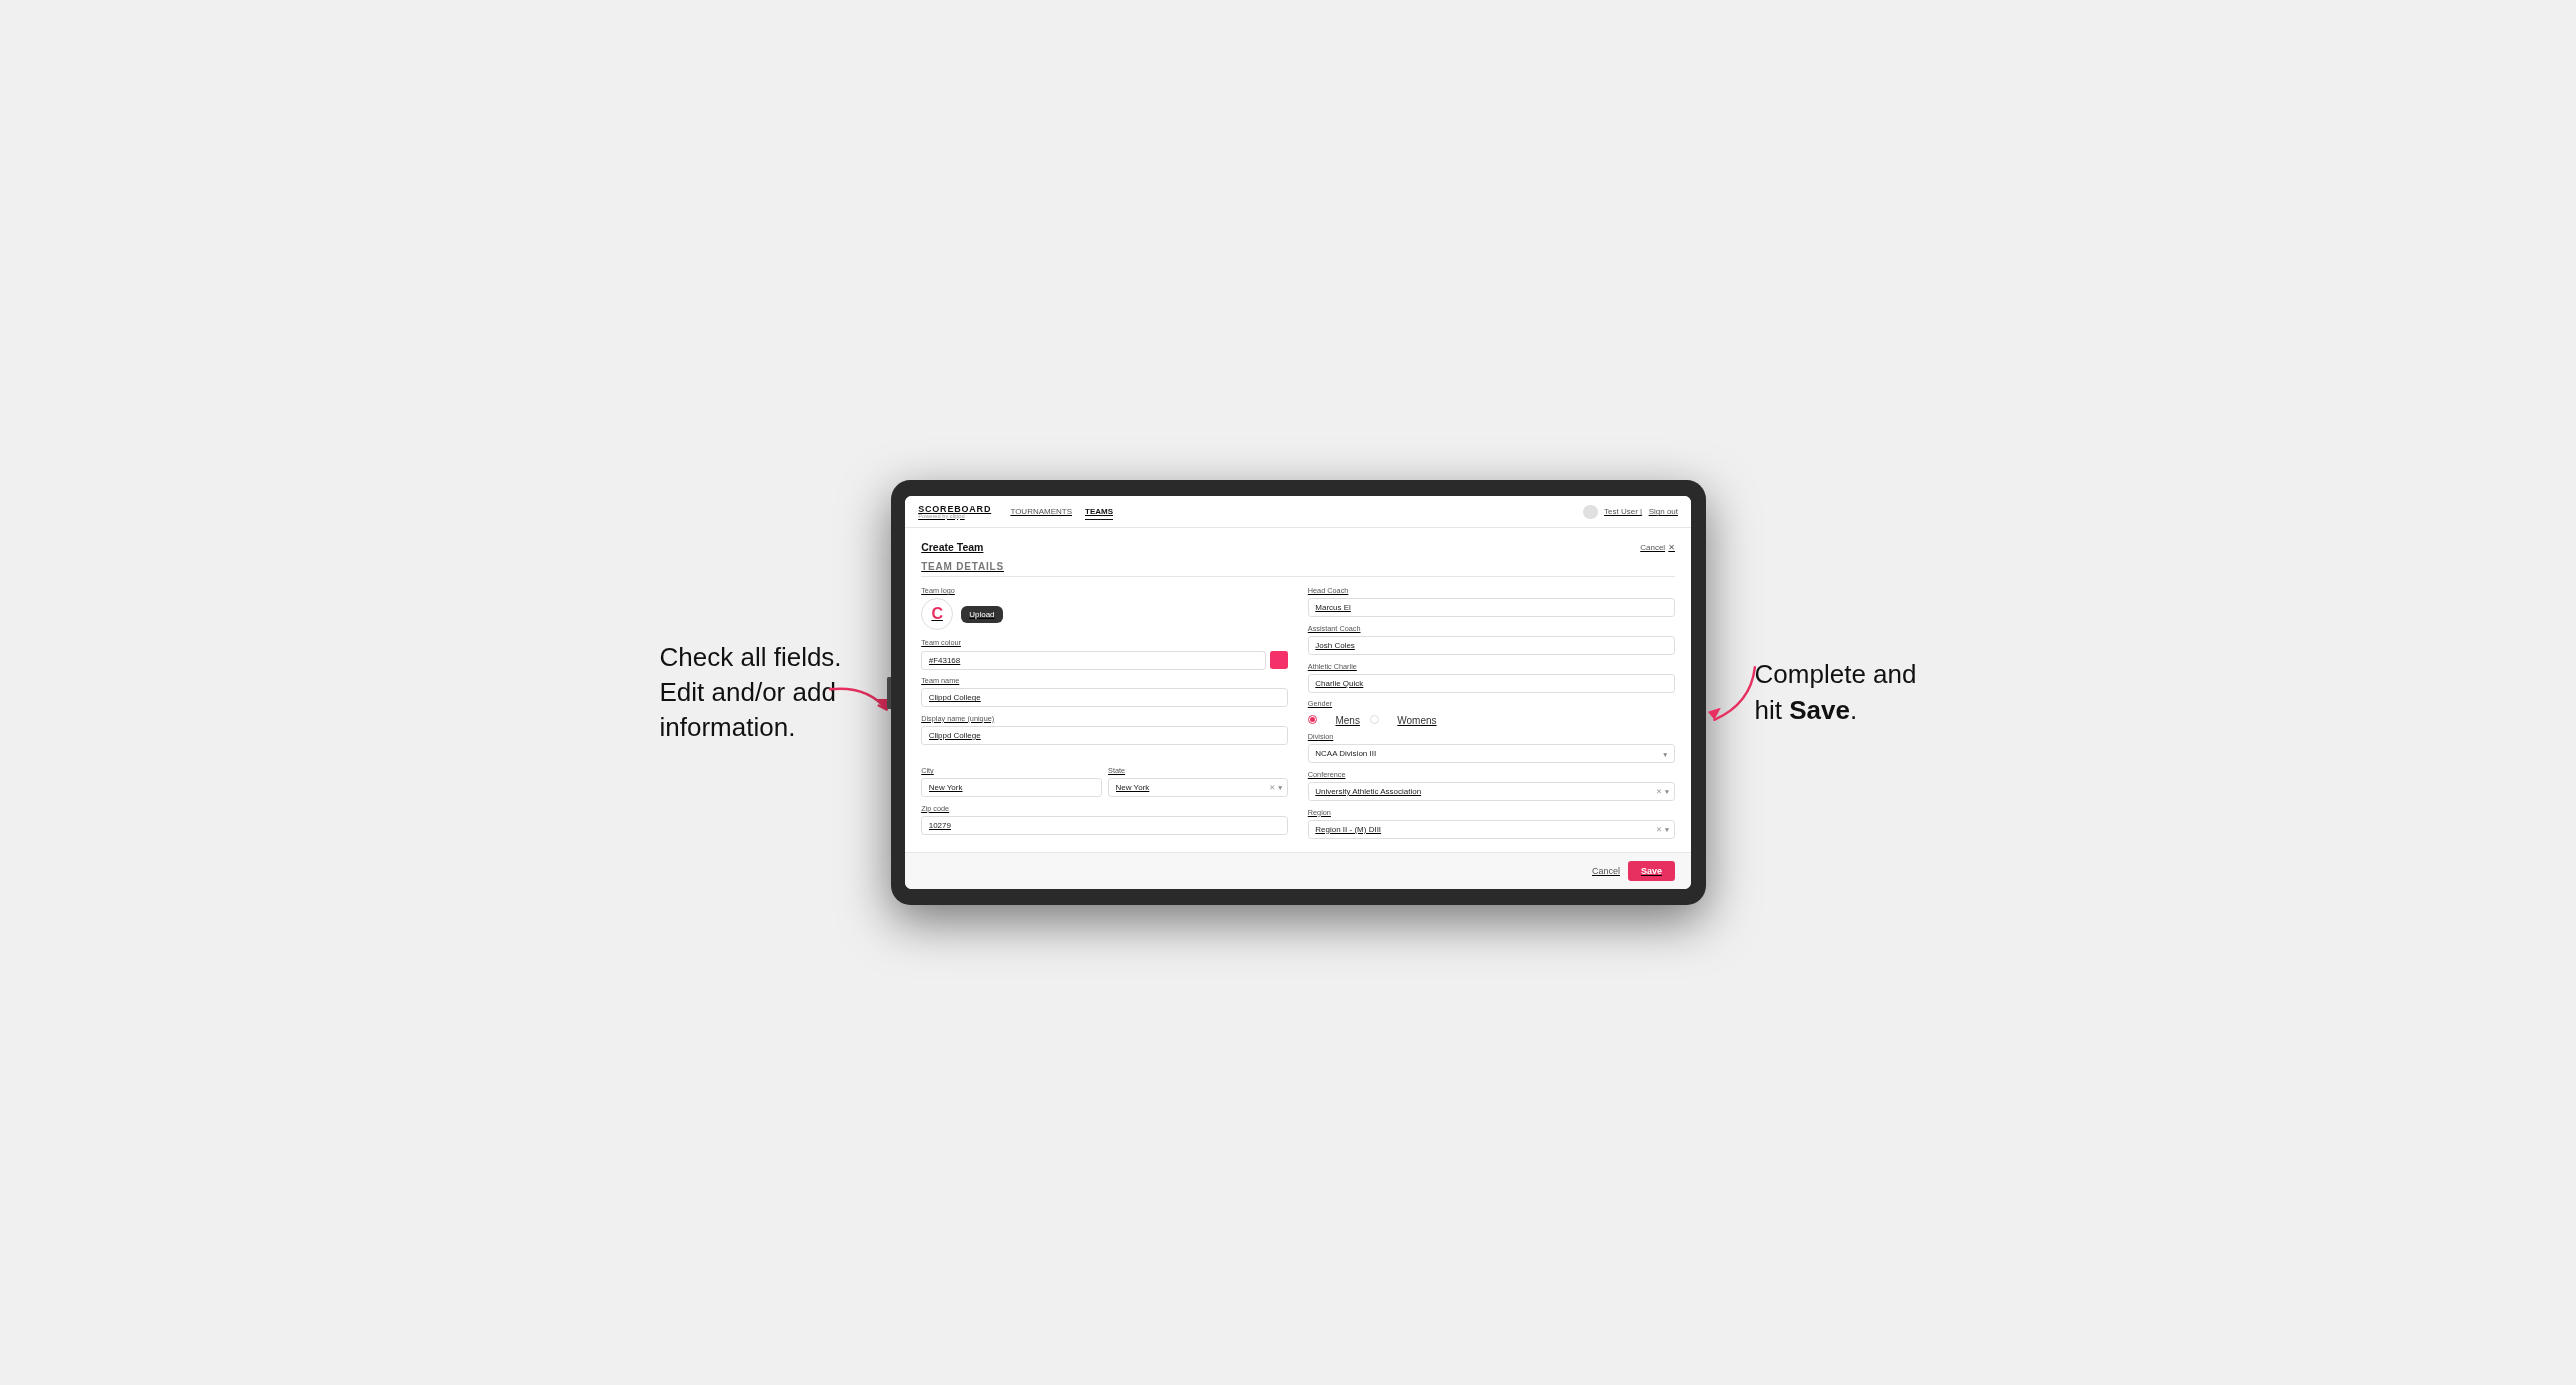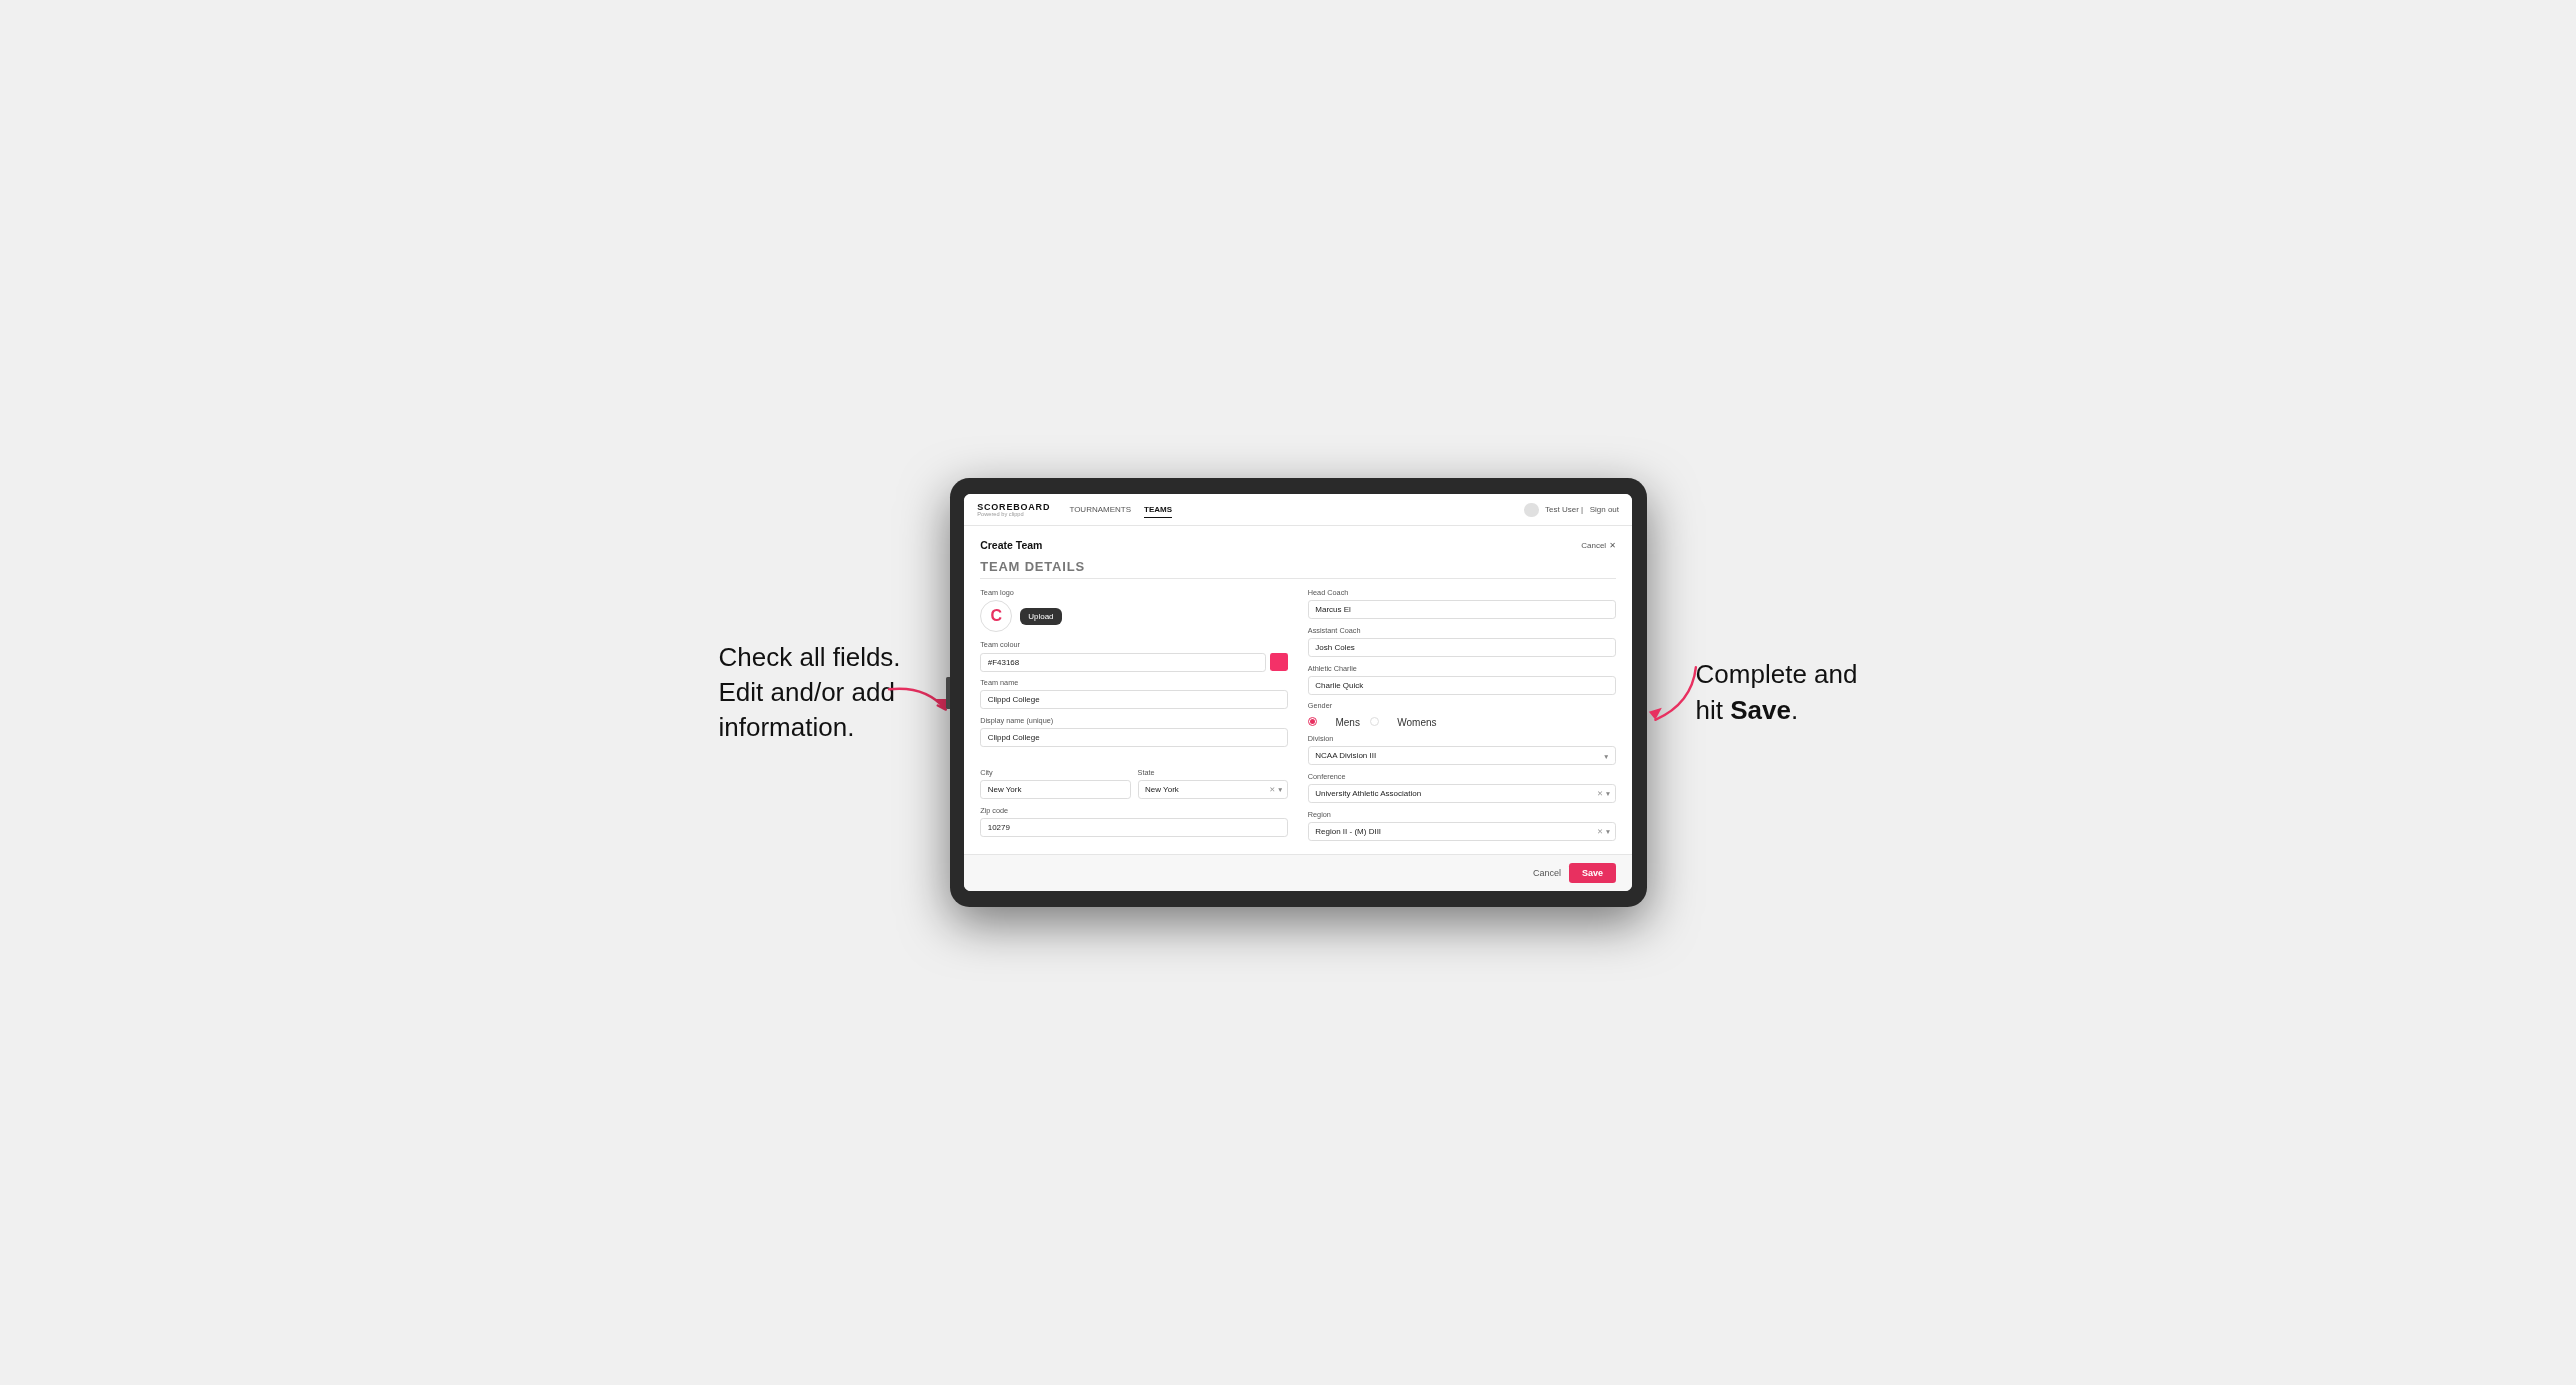--- a/index.html
+++ b/index.html
@@ -20,22 +20,23 @@
       width: 100%;
       gap: 49px;
     }
 
     
     .tablet-frame {
       background: #2a2a2a;
       border-radius: 19.4px;
       padding: 16px 14.6px;
       box-shadow: 0 16px 49px rgba(0,0,0,0.5);
-      width: 697px;
+      width: 815px;
       position: relative;
+      text-decoration: underline;
     }
 
     .tablet-screen {
       background: #fff;
       border-radius: 6.5px;
       overflow: hidden;
       width: 100%;
     }
 
     
@@ -133,21 +134,21 @@
     .modal-cancel {
       font-size: 8px;
       color: #555;
       cursor: pointer;
       display: flex;
       align-items: center;
       gap: 3.2px;
     }
 
     .section-title {
-      font-size: 13px;
+      font-size: 10px;
       font-weight: 700;
       letter-spacing: 0.8px;
       color: #777;
       text-transform: uppercase;
       margin-bottom: 9.7px;
       border-bottom: 0.8px solid #e5e5e5;
       padding-bottom: 3.2px;
     }
 
     .form-grid {

